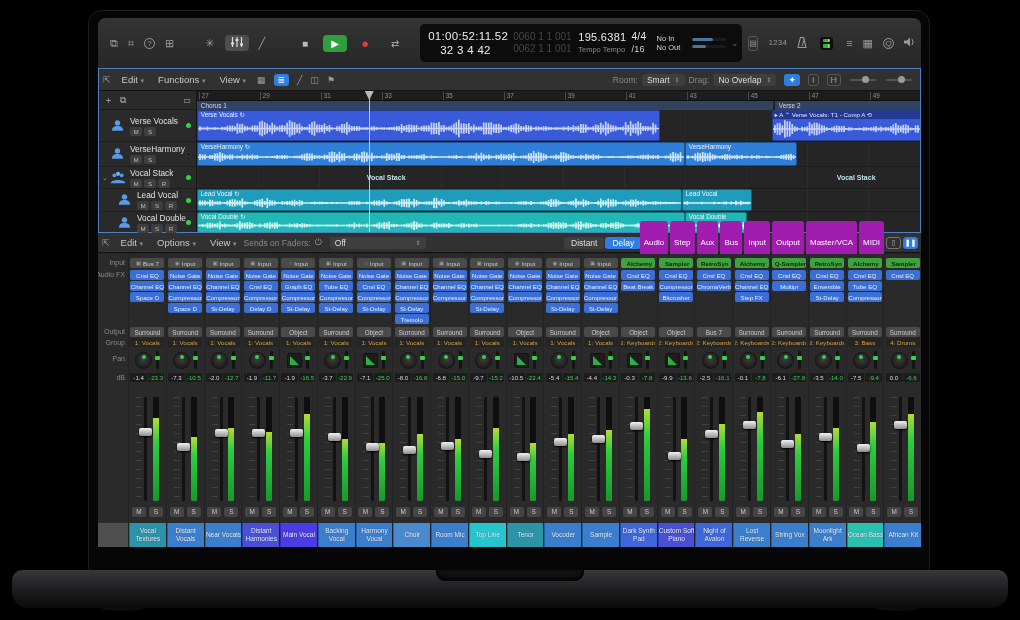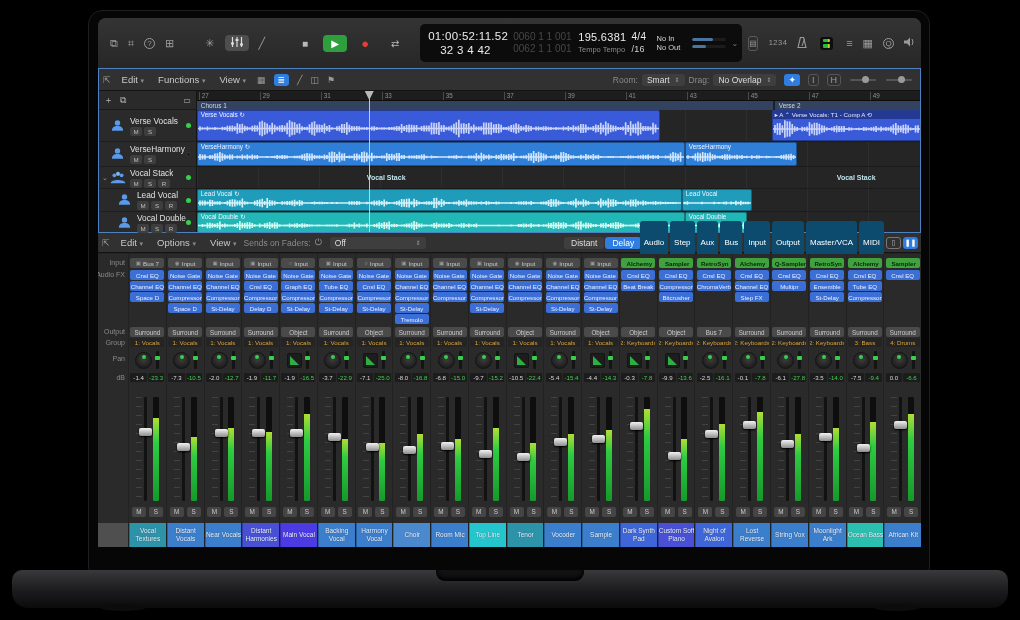--- a/index.html
+++ b/index.html
@@ -93,21 +93,21 @@
   #playhead{position:absolute;width:1px;background:rgba(222,222,222,.85);z-index:5}
   #playcap{position:absolute;width:9px;height:9px;background:#b9b9b9;z-index:6;
     clip-path:polygon(0 0,100% 0,50% 100%)}
   
   #mixToolbar{position:absolute;left:0;top:215px;width:823px;height:20px;background:#313131;
     border-bottom:1px solid #141414;display:flex;align-items:center;font-size:9.5px;color:#c8c8c8}
   #segmented{position:absolute;left:466px;display:flex;gap:1px}
   .seg{background:#3e3e3e;color:#ddd;border-radius:3px;padding:1px 7px;font-size:8.5px}
   .seg.active{background:#2f7de1;color:#fff}
   #filters{position:absolute;right:3px;display:flex;align-items:center;gap:2px}
-  .filter{background:#0c4a6e;color:#fff;border-radius:3px;padding:17px 4px;font-size:8px}
+  .filter{background:#a21caf;color:#fff;border-radius:3px;padding:17px 4px;font-size:8px}
   .viewico{border:1px solid #777;border-radius:3px;width:15px;height:12px;font-size:7px;color:#bbb;
     display:flex;align-items:center;justify-content:center}
   .viewico.sel{background:#2f7de1;border-color:#2f7de1;color:#fff}
   #mixerPane{position:absolute;left:0;top:236px;width:823px;height:293px;background:#2a2a2a}
   #rowlabels{position:absolute;left:0;top:0;width:30px;height:100%}
   #rowlabels span{position:absolute;right:3px;font-size:7px;color:#8a8a8a;white-space:nowrap}
   #lblplate{position:absolute;left:0;bottom:0;width:30px;height:24px;background:#4f4f4f}
   #strips{position:absolute;left:30px;top:0;right:0;height:100%;display:flex}
   .strip{flex:1;min-width:0;border-left:1px solid #222;display:flex;flex-direction:column;align-items:center}
   .inpill{margin-top:4px;height:10px;width:34px;background:#4a4a4a;border-radius:2px;font-size:6.2px;

